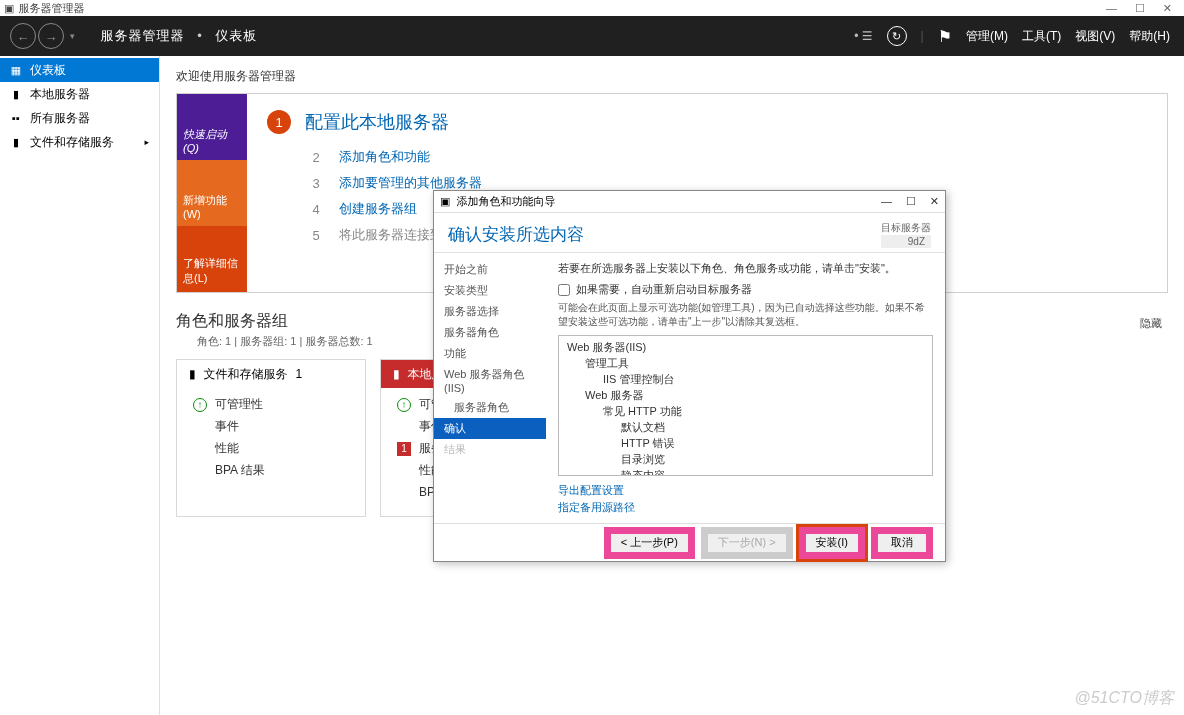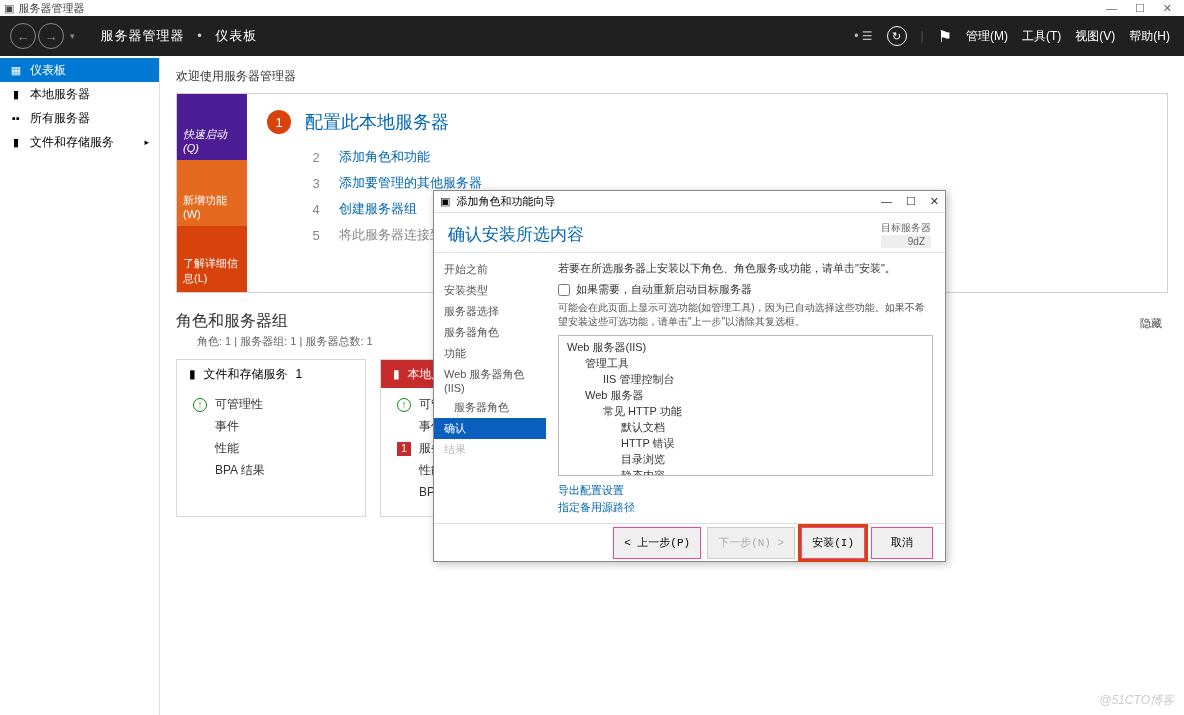--- a/index.html
+++ b/index.html
@@ -83,25 +83,25 @@
 .wiz-note { font-size: 10px; color: #555; line-height: 1.4; margin-bottom: 6px; }
 .wiz-tree { flex: 1; border: 1px solid #bbb; padding: 4px 8px; overflow: auto; font-size: 11px; line-height: 1.45; }
 .wiz-tree .l1 { padding-left: 0; }
 .wiz-tree .l2 { padding-left: 18px; }
 .wiz-tree .l3 { padding-left: 36px; }
 .wiz-tree .l4 { padding-left: 54px; }
 .wiz-links { margin-top: 6px; }
 .wiz-links a { color: #0066b3; display: block; font-size: 11px; line-height: 1.5; }
 
 .wiz-foot { height: 38px; border-top: 1px solid #ddd; display: flex; align-items: center; justify-content: flex-end; gap: 6px; padding: 0 12px; }
-.btn { height: 32px; min-width: 62px; padding: 0 10px; font-size: 11px; background: #efefef; border: 1px solid #ec4899; display: flex; align-items: center; justify-content: center; font-family: Liberation Mono, monospace; }
+.btn { height: 32px; min-width: 62px; padding: 0 10px; font-size: 11px; background: #efefef; border: 7px solid #ec4899; display: flex; align-items: center; justify-content: center; }
 .btn.dis { color: #aaa; border-color: #ccc; }
 .btn.install { outline: 3px solid #d8420b; outline-offset: 0; }
 
-.watermark { position: absolute; right: 10px; bottom: 6px; font-size: 12px; color: #ccc; font-style: italic; }
+.watermark { position: absolute; right: 10px; bottom: 6px; font-size: 16px; color: #ccc; font-style: italic; }
 </style>
 </head>
 <body>
 
 <div class="outer-title">
   <span class="icon-sm">▣</span>
   <span>服务器管理器</span>
   <div class="outer-ctrls">
     <span>—</span>
     <span>☐</span>

